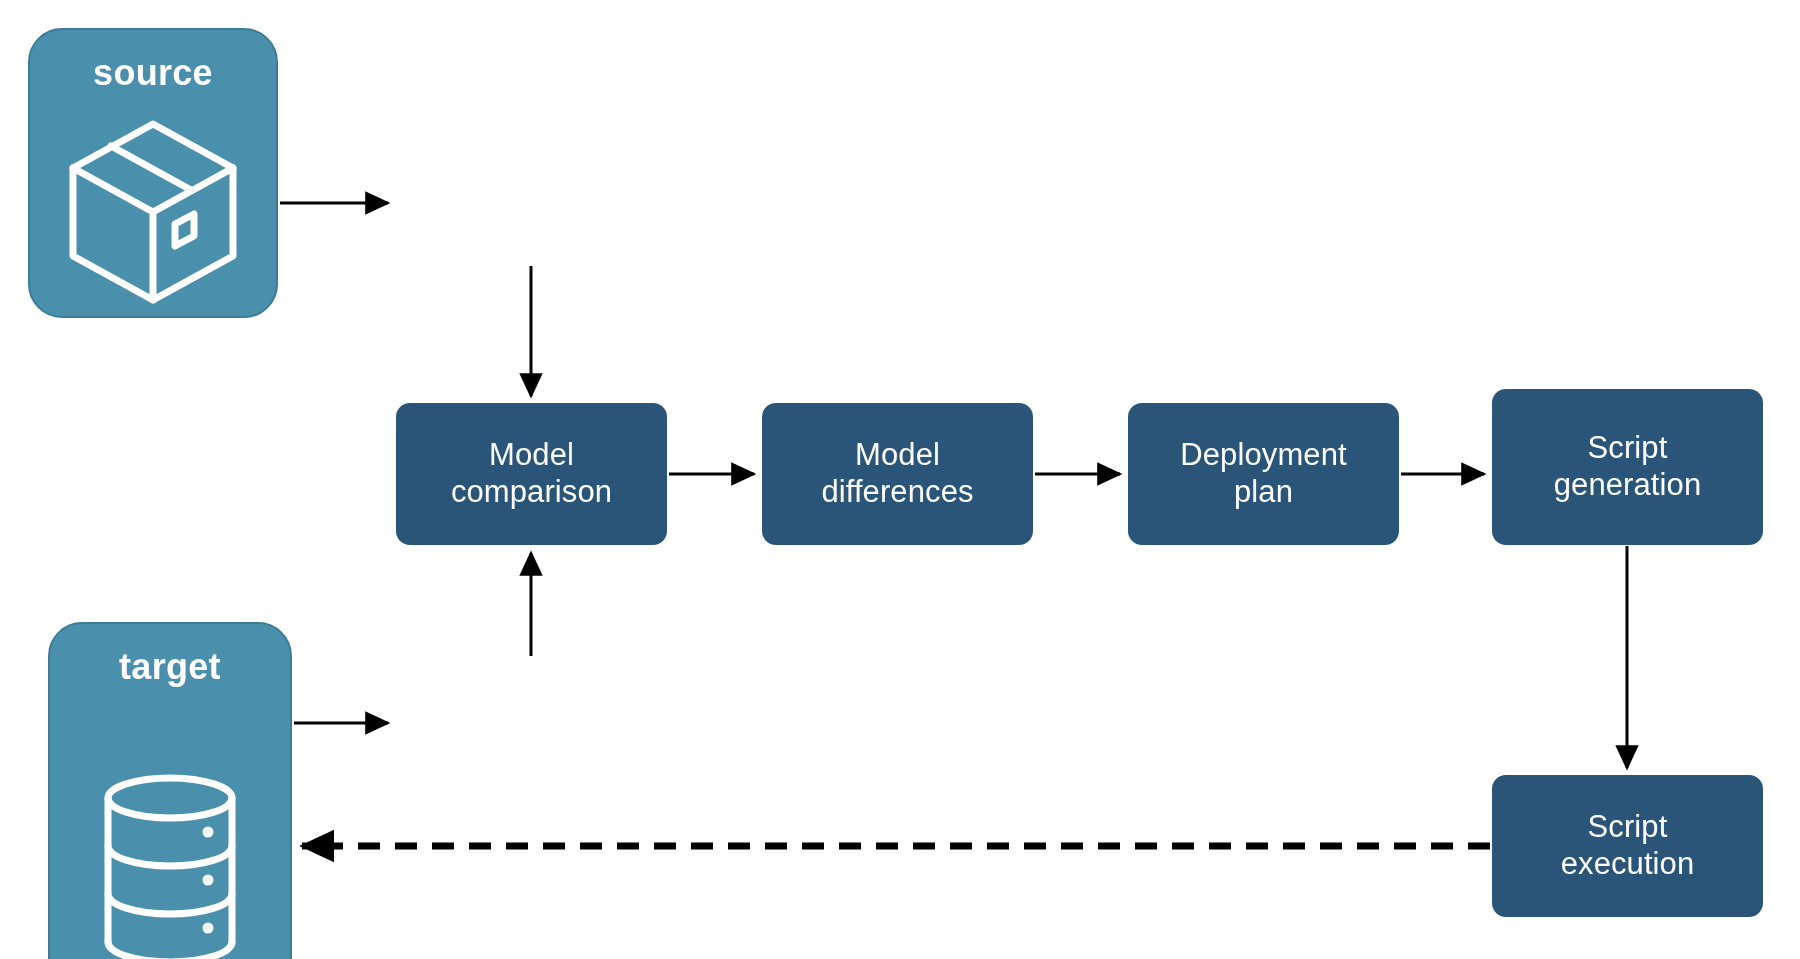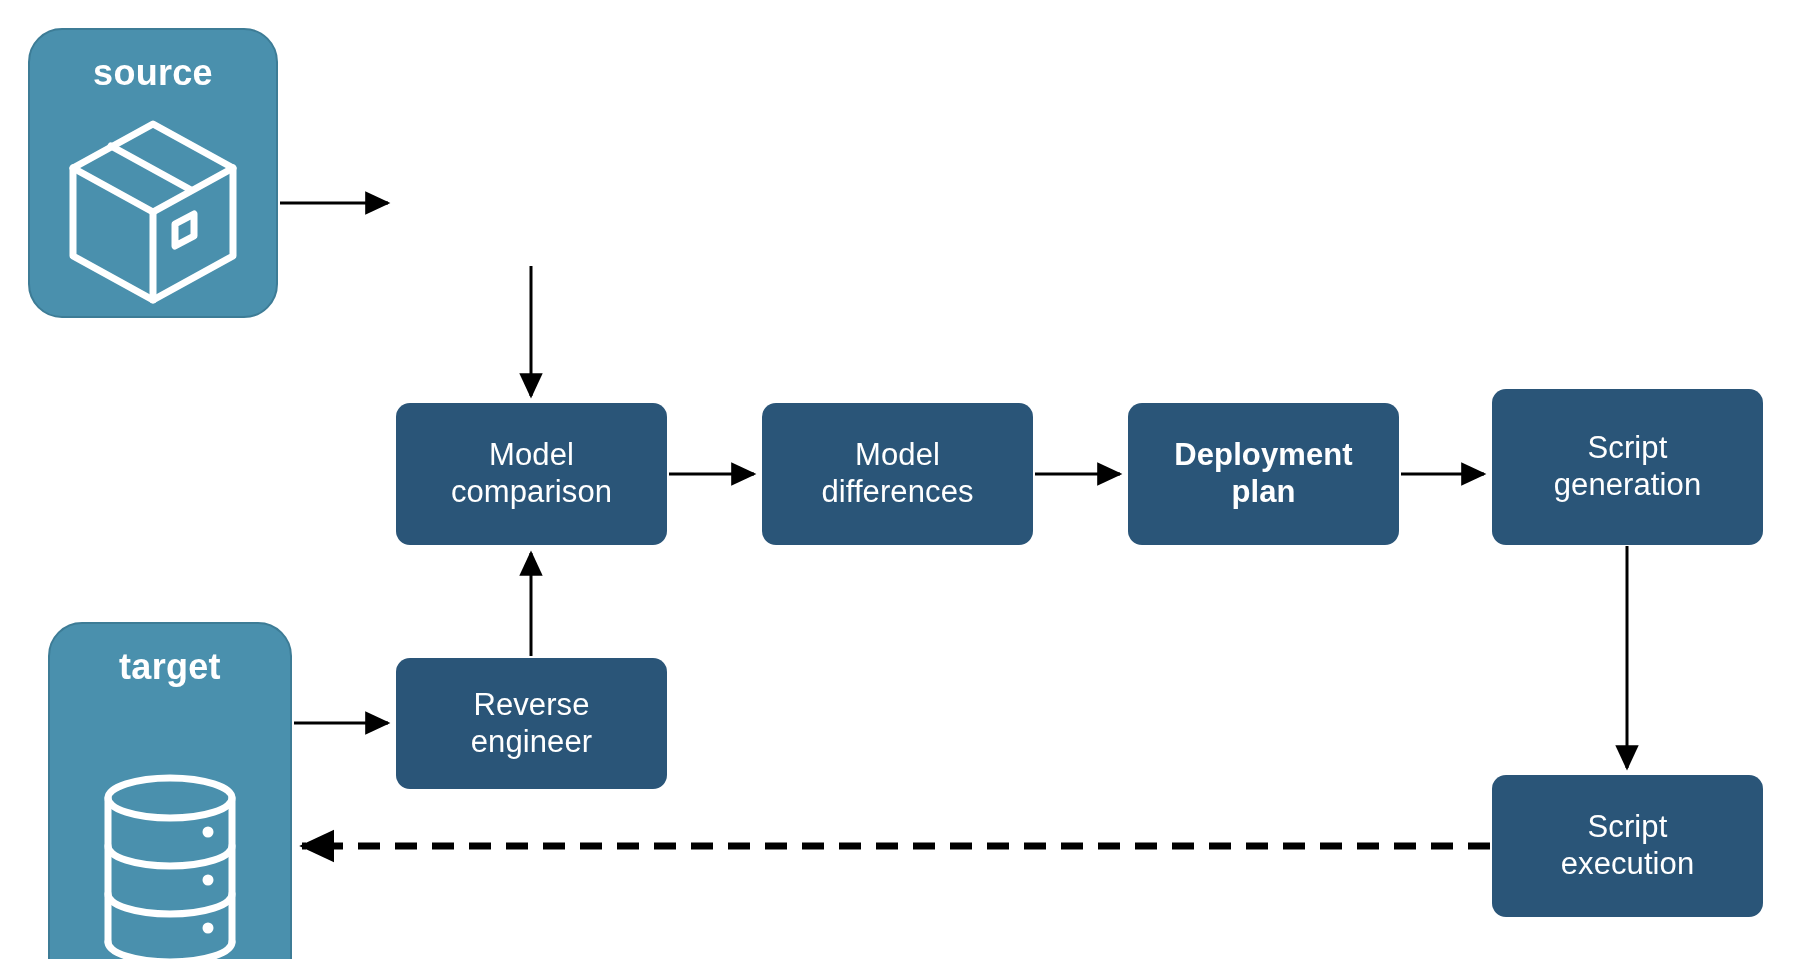--- a/index.html
+++ b/index.html
@@ -138,25 +138,23 @@
     </div>
   </div>
 
 
   <div class="node process" style="left:396px; top:403px; width:271px; height:142px;">Model
 comparison</div>
 
   <div class="node process" style="left:762px; top:403px; width:271px; height:142px;">Model
 differences</div>
 
-  <div class="node process" style="left:1128px; top:403px; width:271px; height:142px;font-weight:bold;">Deployment
+  <div class="node process" style="left:1128px; top:403px; width:271px; height:142px;">Deployment
 plan</div>
 
   <div class="node process" style="left:1492px; top:389px; width:271px; height:156px;">Script
 generation</div>
 
-  <div class="node process" style="left:396px; top:658px; width:271px; height:131px;">Reverse
-engineer</div>
 
   <div class="node process" style="left:1492px; top:775px; width:271px; height:142px;">Script
 execution</div>
 
 </div>
 
 </body></html>

